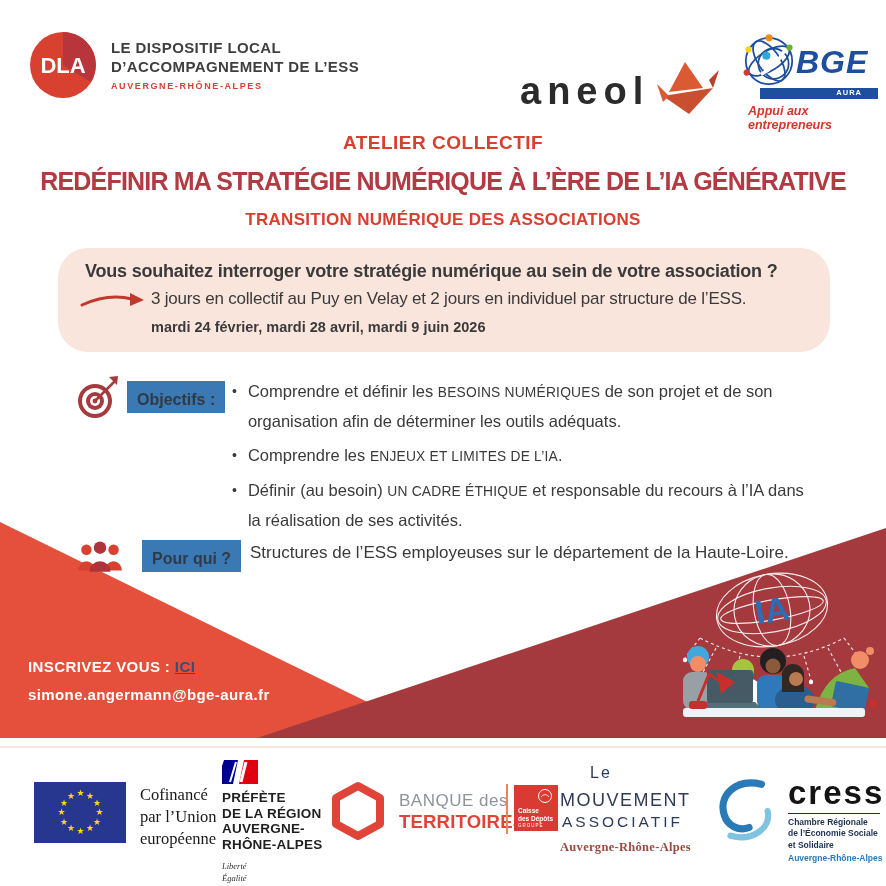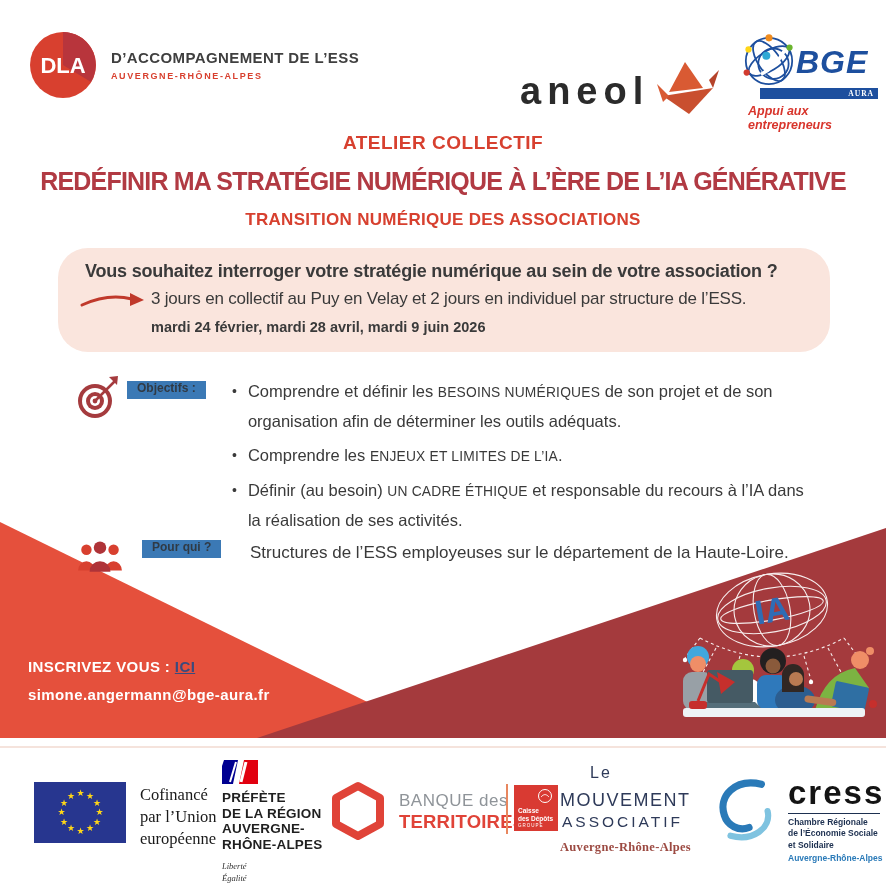--- a/index.html
+++ b/index.html
@@ -12,42 +12,42 @@
   .dla-wrap{left:28px;top:30px;display:flex;align-items:center;}
   .dla-text{margin-left:13px;}
   .dla-line{font-size:15px;font-weight:800;color:#3f3f3f;letter-spacing:.4px;line-height:1.25;}
   .dla-region{font-size:9px;font-weight:800;color:var(--dla-red);letter-spacing:1.6px;margin-top:4px;}
   .aneol-wrap{left:520px;top:48px;display:flex;align-items:center;margin-top:14px;}
   .aneol-name{font-size:38px;font-weight:700;letter-spacing:6px;color:#2b2b2b;}
   .bge-wrap{left:736px;top:26px;width:150px;}
   .bge-globe{position:absolute;left:0;top:2px;}
   .bge-name{position:absolute;left:60px;top:18px;font-size:32px;font-style:italic;font-weight:800;color:var(--bge-blue);letter-spacing:1px;}
   .bge-bar{position:absolute;left:24px;top:62px;width:118px;height:11px;background:var(--bge-blue);
-    display:flex;justify-content:flex-end;align-items:center;padding-right:4px;box-sizing:border-box;font-family:Liberation Serif, serif;}
+    display:flex;justify-content:flex-end;align-items:flex-start;padding-right:16px;box-sizing:border-box;}
   .bge-aura{font-size:7.5px;font-weight:700;color:#fff;letter-spacing:1px;}
   .bge-tagline{position:absolute;left:12px;top:78px;width:140px;font-size:12.5px;font-style:italic;font-weight:700;color:#d8352c;}
 
   
   .kicker{left:0;top:132px;width:100%;text-align:center;font-size:19px;font-weight:800;
     color:var(--kicker-red);letter-spacing:.5px;}
   .main-title{left:0;top:167px;width:100%;text-align:center;font-size:25px;font-weight:800;
     color:var(--title-red);letter-spacing:-.8px;white-space:nowrap;}
   .sub-title{left:0;top:210px;width:100%;text-align:center;font-size:17px;font-weight:800;
     color:var(--kicker-red);letter-spacing:.3px;}
 
   
   .intro-box{left:58px;top:248px;width:772px;height:104px;background:var(--box-pink);border-radius:30px;}
   .intro-q{position:absolute;left:27px;top:13px;font-size:18px;font-weight:800;letter-spacing:-.2px;color:#3a3a3a;}
   .intro-arrow{position:absolute;left:22px;top:42px;}
   .intro-detail{position:absolute;left:93px;top:41px;font-size:17px;letter-spacing:-.2px;color:#3a3a3a;}
   .intro-dates{position:absolute;left:93px;top:71px;font-size:14.5px;font-weight:700;color:#3a3a3a;}
 
   
-  .sec-label{display:inline-block;background:var(--label-blue);color:#303a45;font-size:12px;
-    font-weight:800;padding:0 10px 4px 10px;}
+  .sec-label{display:inline-block;background:var(--label-blue);color:#303a45;font-size:16px;
+    font-weight:800;padding:10px 10px 4px 10px;}
   .obj-icon{left:76px;top:376px;}
   .obj-label{left:127px;top:381px;}
   .bullets{left:232px;top:377px;width:580px;}
   .bullet{display:flex;font-size:16.5px;line-height:1.8;color:#3a3a3a;margin-bottom:5px;}
   .b-dot{margin-right:11px;font-size:14px;line-height:2.1;}
   .caps{font-size:13.8px;letter-spacing:.2px;}
   .pq-icon{left:76px;top:540px;}
   .pq-label{left:142px;top:540px;}
   .pq-text{left:250px;top:543px;font-size:17px;color:#3a3a3a;z-index:3;}
 
@@ -99,20 +99,21 @@
   </svg>
   <div class="abs sep-line"></div>
 
   <div class="abs dla-wrap">
     <svg width="70" height="70" viewBox="0 0 70 70">
       <circle cx="35" cy="35" r="33" style="fill:var(--dla-red)"></circle>
       <path d="M35,2 A33,33 0 0 1 63,52 L35,35 Z" style="fill:var(--dla-dark)"></path>
       <text x="35" y="43" text-anchor="middle" font-size="22" font-weight="800" fill="#fff" font-family="Liberation Sans, sans-serif">DLA</text>
     </svg>
     <div class="dla-text">
+      <div class="dla-line">LE DISPOSITIF LOCAL</div>
       <div class="dla-line">D’ACCOMPAGNEMENT DE L’ESS</div>
       <div class="dla-region">AUVERGNE-RHÔNE-ALPES</div>
     </div>
   </div>
 
   <div class="abs aneol-wrap">
     <div class="aneol-name">aneol</div>
     <svg width="66" height="58" viewBox="0 0 66 58" style="margin-left:6px">
       <polygon points="30,0 14,30 48,26" style="fill:var(--crane-orange)"></polygon>
       <polygon points="8,34 58,26 34,52" fill="#c94f2f"></polygon>

